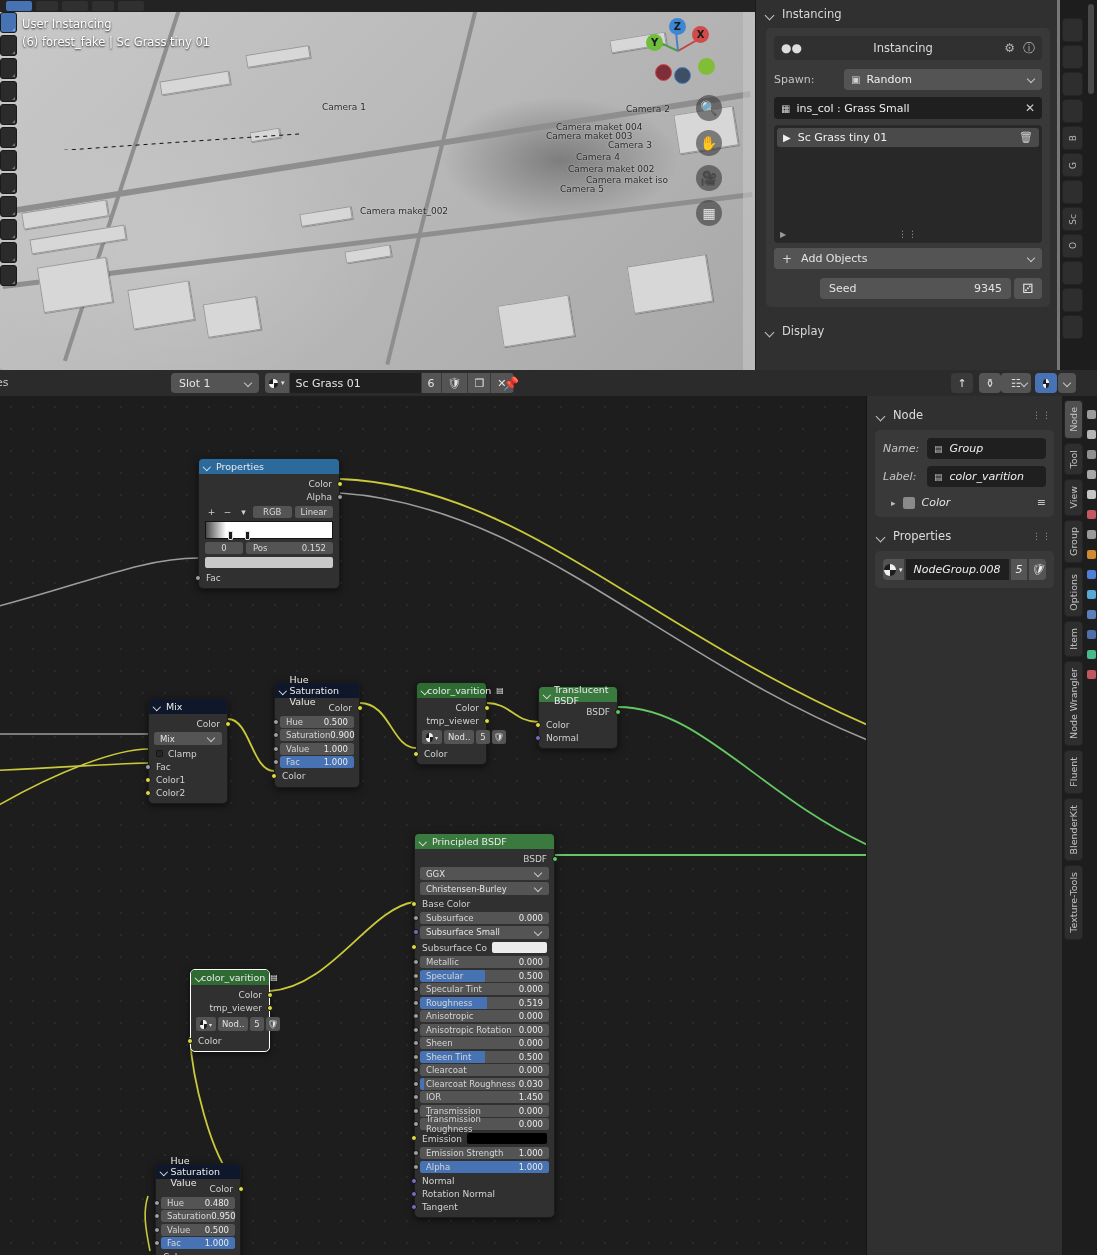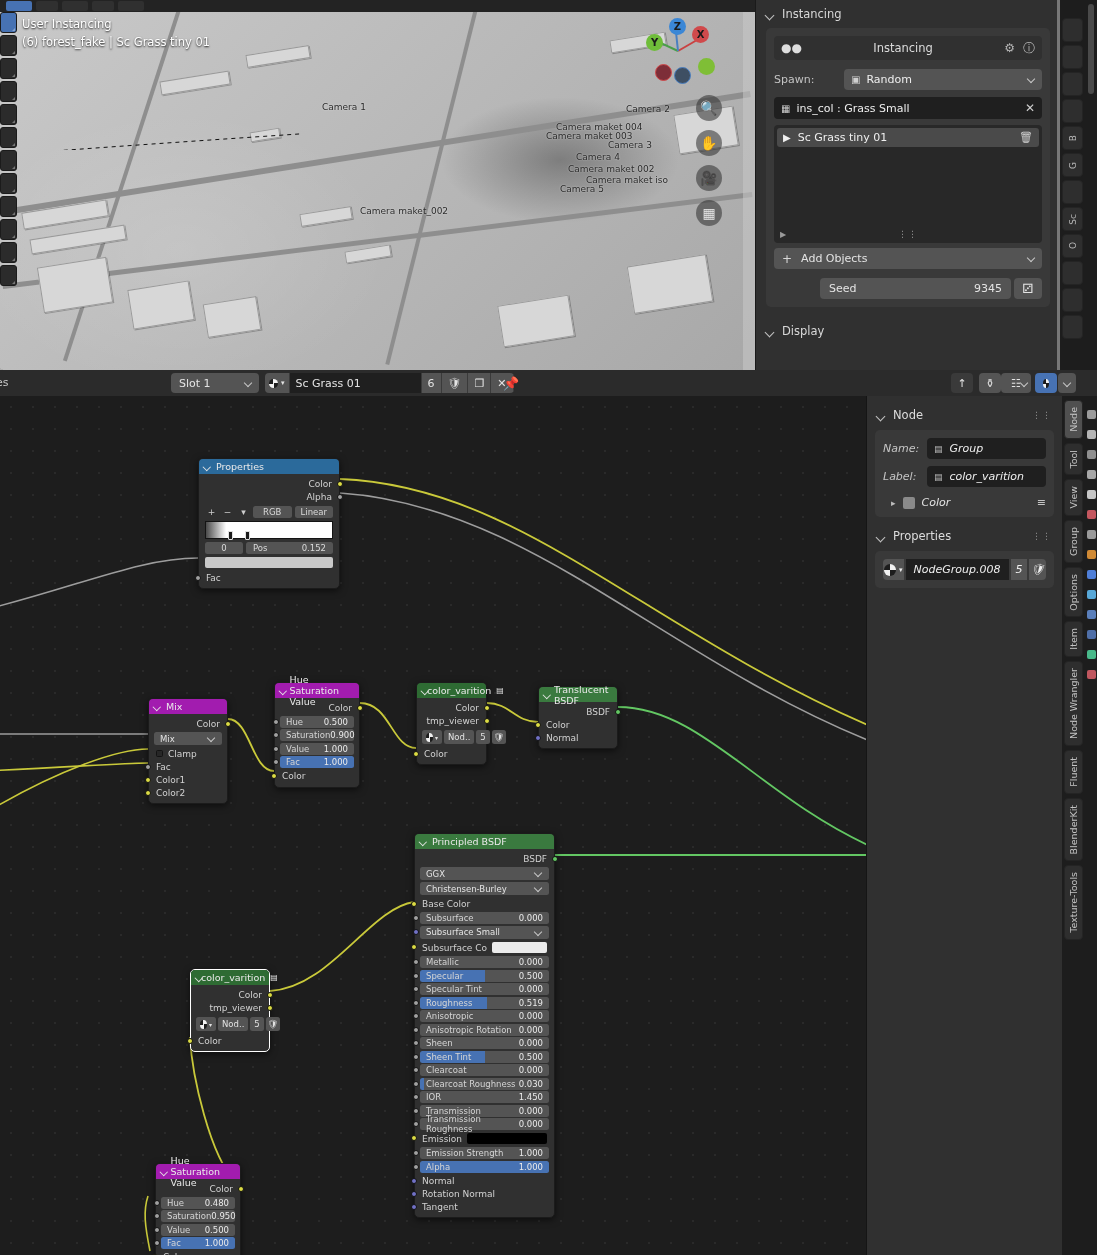--- a/index.html
+++ b/index.html
@@ -127,21 +127,21 @@
     background-image:radial-gradient(circle, #2a2a2a 1px, transparent 1.2px);
     background-size:22px 22px; }
   #noodles { position:absolute; left:0; top:0; width:866px; height:859px; }
 
   
   .node { position:absolute; background:#303030; border:1px solid #1b1b1b; border-radius:5px;
           box-shadow:0 2px 7px rgba(0,0,0,.55); overflow:visible; }
   .node.sel { border:1px solid #ffffff; }
   .nhead { height:15px; border-radius:4px 4px 0 0; display:flex; align-items:center;
            gap:5px; padding:0 5px; font-size:9.5px; color:#eaeaea; }
-  .nhead.blue { background:#2b6a9b; } .nhead.olive { background:#a21caf; }
+  .nhead.blue { background:#2b6a9b; } .nhead.olive { background:#0f172a; }
   .nhead.green { background:#2e6b33; } .nhead.grn2 { background:#3a7a3f; }
   .nhead .hchev { width:7px;height:7px; position:relative; }
   .nhead .hchev::after{ content:""; position:absolute; left:0;top:1px;width:4.5px;height:4.5px;
      border-right:1.3px solid #e7e7e7; border-bottom:1.3px solid #e7e7e7; transform:rotate(45deg);}
   .nbody { padding:3px 0 4px; }
   .srow { height:13px; display:flex; align-items:center; justify-content:flex-end;
           padding:0 7px; font-size:9px; color:#d2d2d2; position:relative; }
   .srow.in { justify-content:flex-start; }
   .sock { position:absolute; width:6px; height:6px; border-radius:50%; border:1px solid #111; top:3.5px; }
   .sock.out { right:-4px; } .sock.in { left:-4px; }

